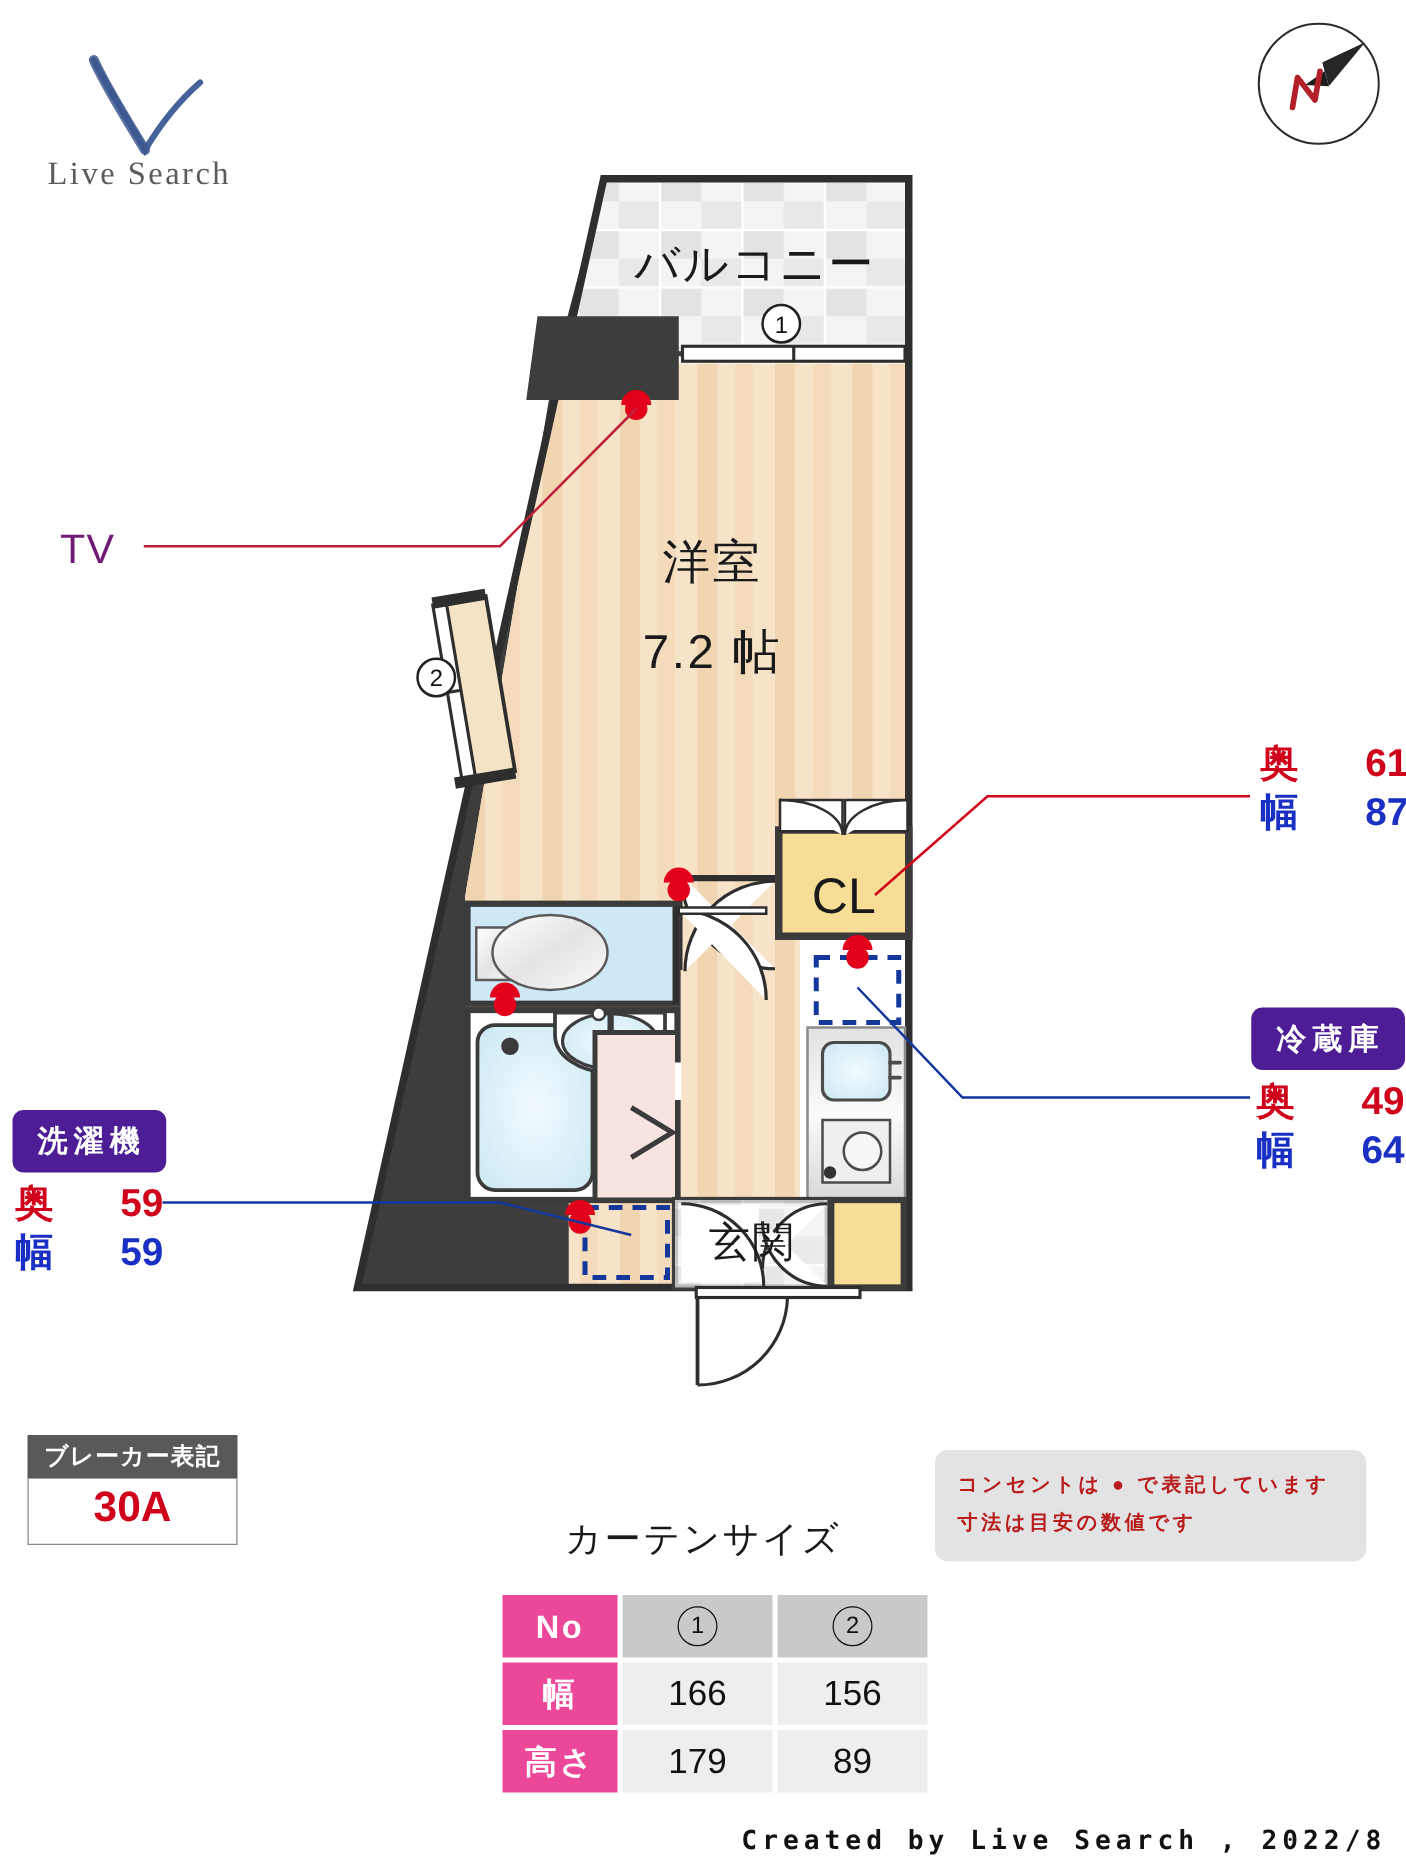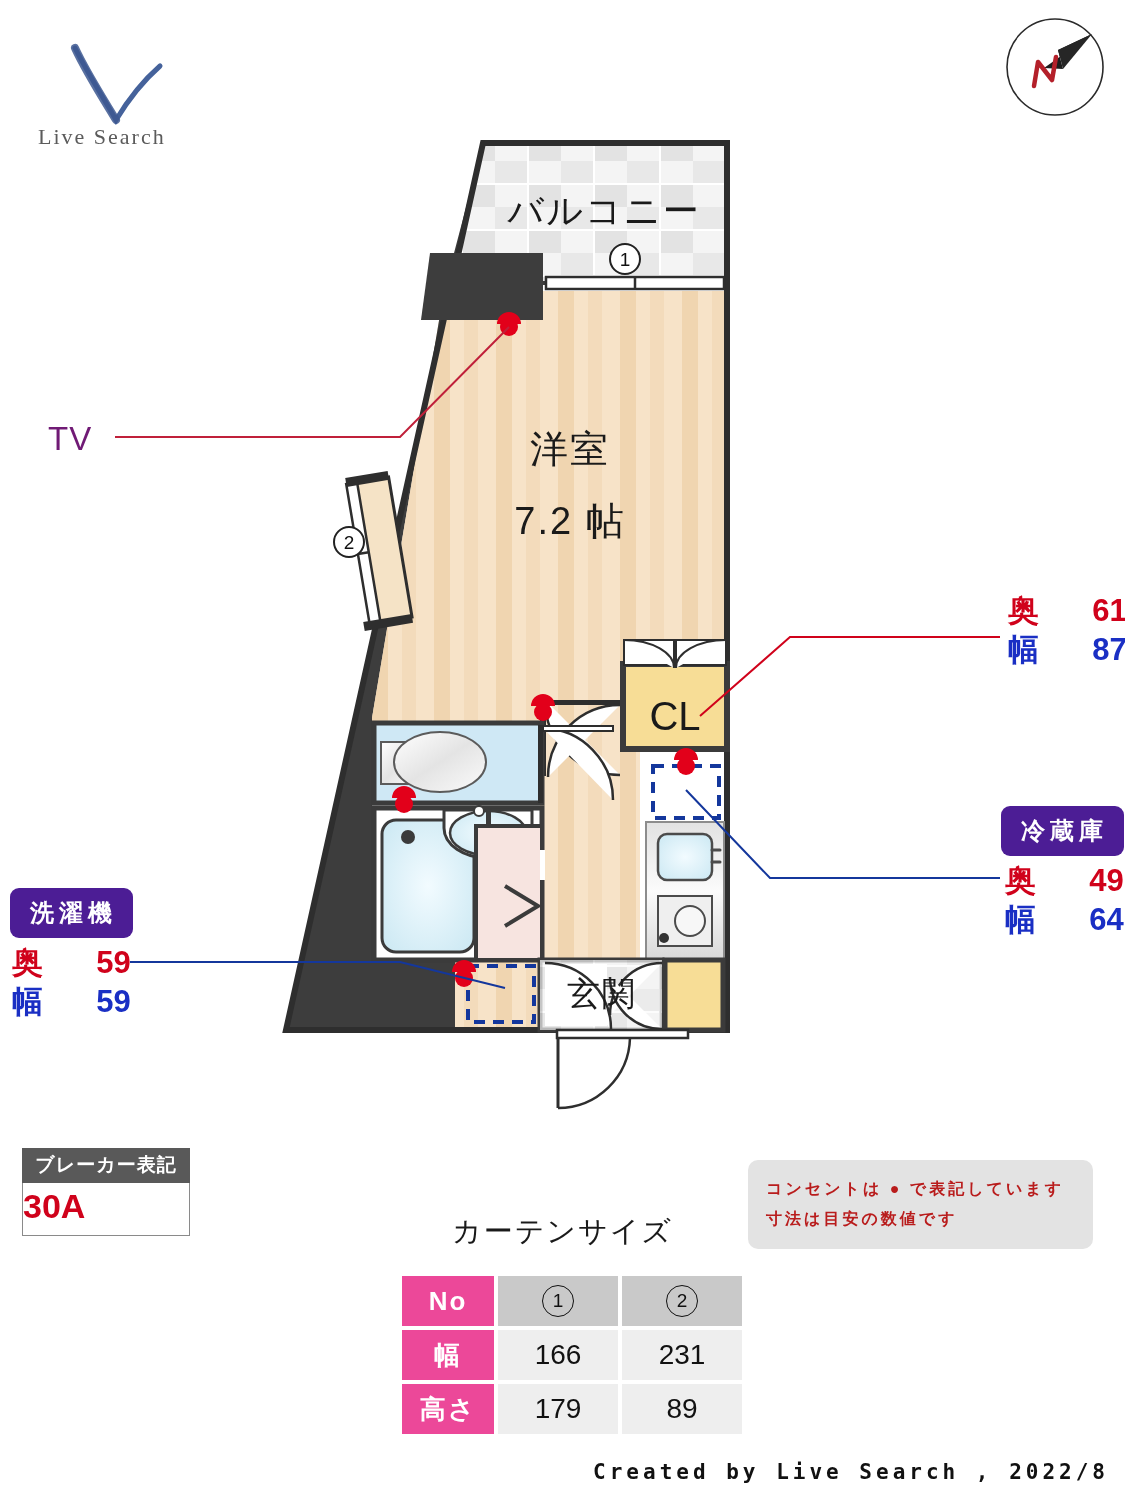--- a/index.html
+++ b/index.html
@@ -9,21 +9,21 @@
     font-family:"Liberation Sans","DejaVu Sans",sans-serif;
     color:#1a1a1a;
   }
   .abs{position:absolute;}
 
   
   #logo{left:30px;top:40px;width:220px;height:130px;}
   #logo .logotext{
     position:absolute;left:8px;top:84px;
     font-family:"Liberation Serif","DejaVu Serif",serif;
-    font-size:22px;letter-spacing:2px;color:#5b5b5b;white-space:nowrap;
+    font-size:26px;letter-spacing:2px;color:#5b5b5b;white-space:nowrap;
   }
   #logo svg{position:absolute;left:40px;top:0;}
 
   
   #compass{right:15px;top:12px;width:110px;height:110px;}
 
   
   #plan{left:0;top:0;width:1125px;height:1125px;}
   #plan svg{display:block;}
 
@@ -50,21 +50,21 @@
   #washer-dims{left:12px;top:944px;}
 
   
   #breaker{left:22px;top:1148px;width:168px;}
   #breaker .bhead{
     background:#595959;color:#fff;font-size:19px;font-weight:bold;
     text-align:center;padding:4px 0 5px;letter-spacing:1px;
   }
   #breaker .bval{
     border:1px solid #8a8a8a;border-top:none;background:#fff;
-    color:#d0021b;font-size:34px;font-weight:bold;padding:4px 0 9px;
+    color:#d0021b;font-size:34px;font-weight:bold;text-align:center;padding:4px 0 9px;
   }
 
   
   #note{
     left:748px;top:1160px;width:345px;background:#e3e3e3;border-radius:10px;
     padding:14px 18px 16px;box-sizing:border-box;
   }
   #note div{font-size:16px;font-weight:bold;letter-spacing:3px;line-height:1.85;color:#b91c1c;}
 
   
@@ -367,21 +367,21 @@
     <td class="nohd">
       <span class="circnum">1</span>
     </td>
     <td class="nohd">
       <span class="circnum">2</span>
     </td>
   </tr>
   <tr>
     <td class="hd">幅</td>
     <td class="val">166</td>
-    <td class="val">231</td>
+    <td class="val">156</td>
   </tr>
   <tr>
     <td class="hd">高さ</td>
     <td class="val">179</td>
     <td class="val">89</td>
   </tr>
 </tbody>
   </table>
 
 <div class="abs" id="footer">Created by Live Search , 2022/8</div>

